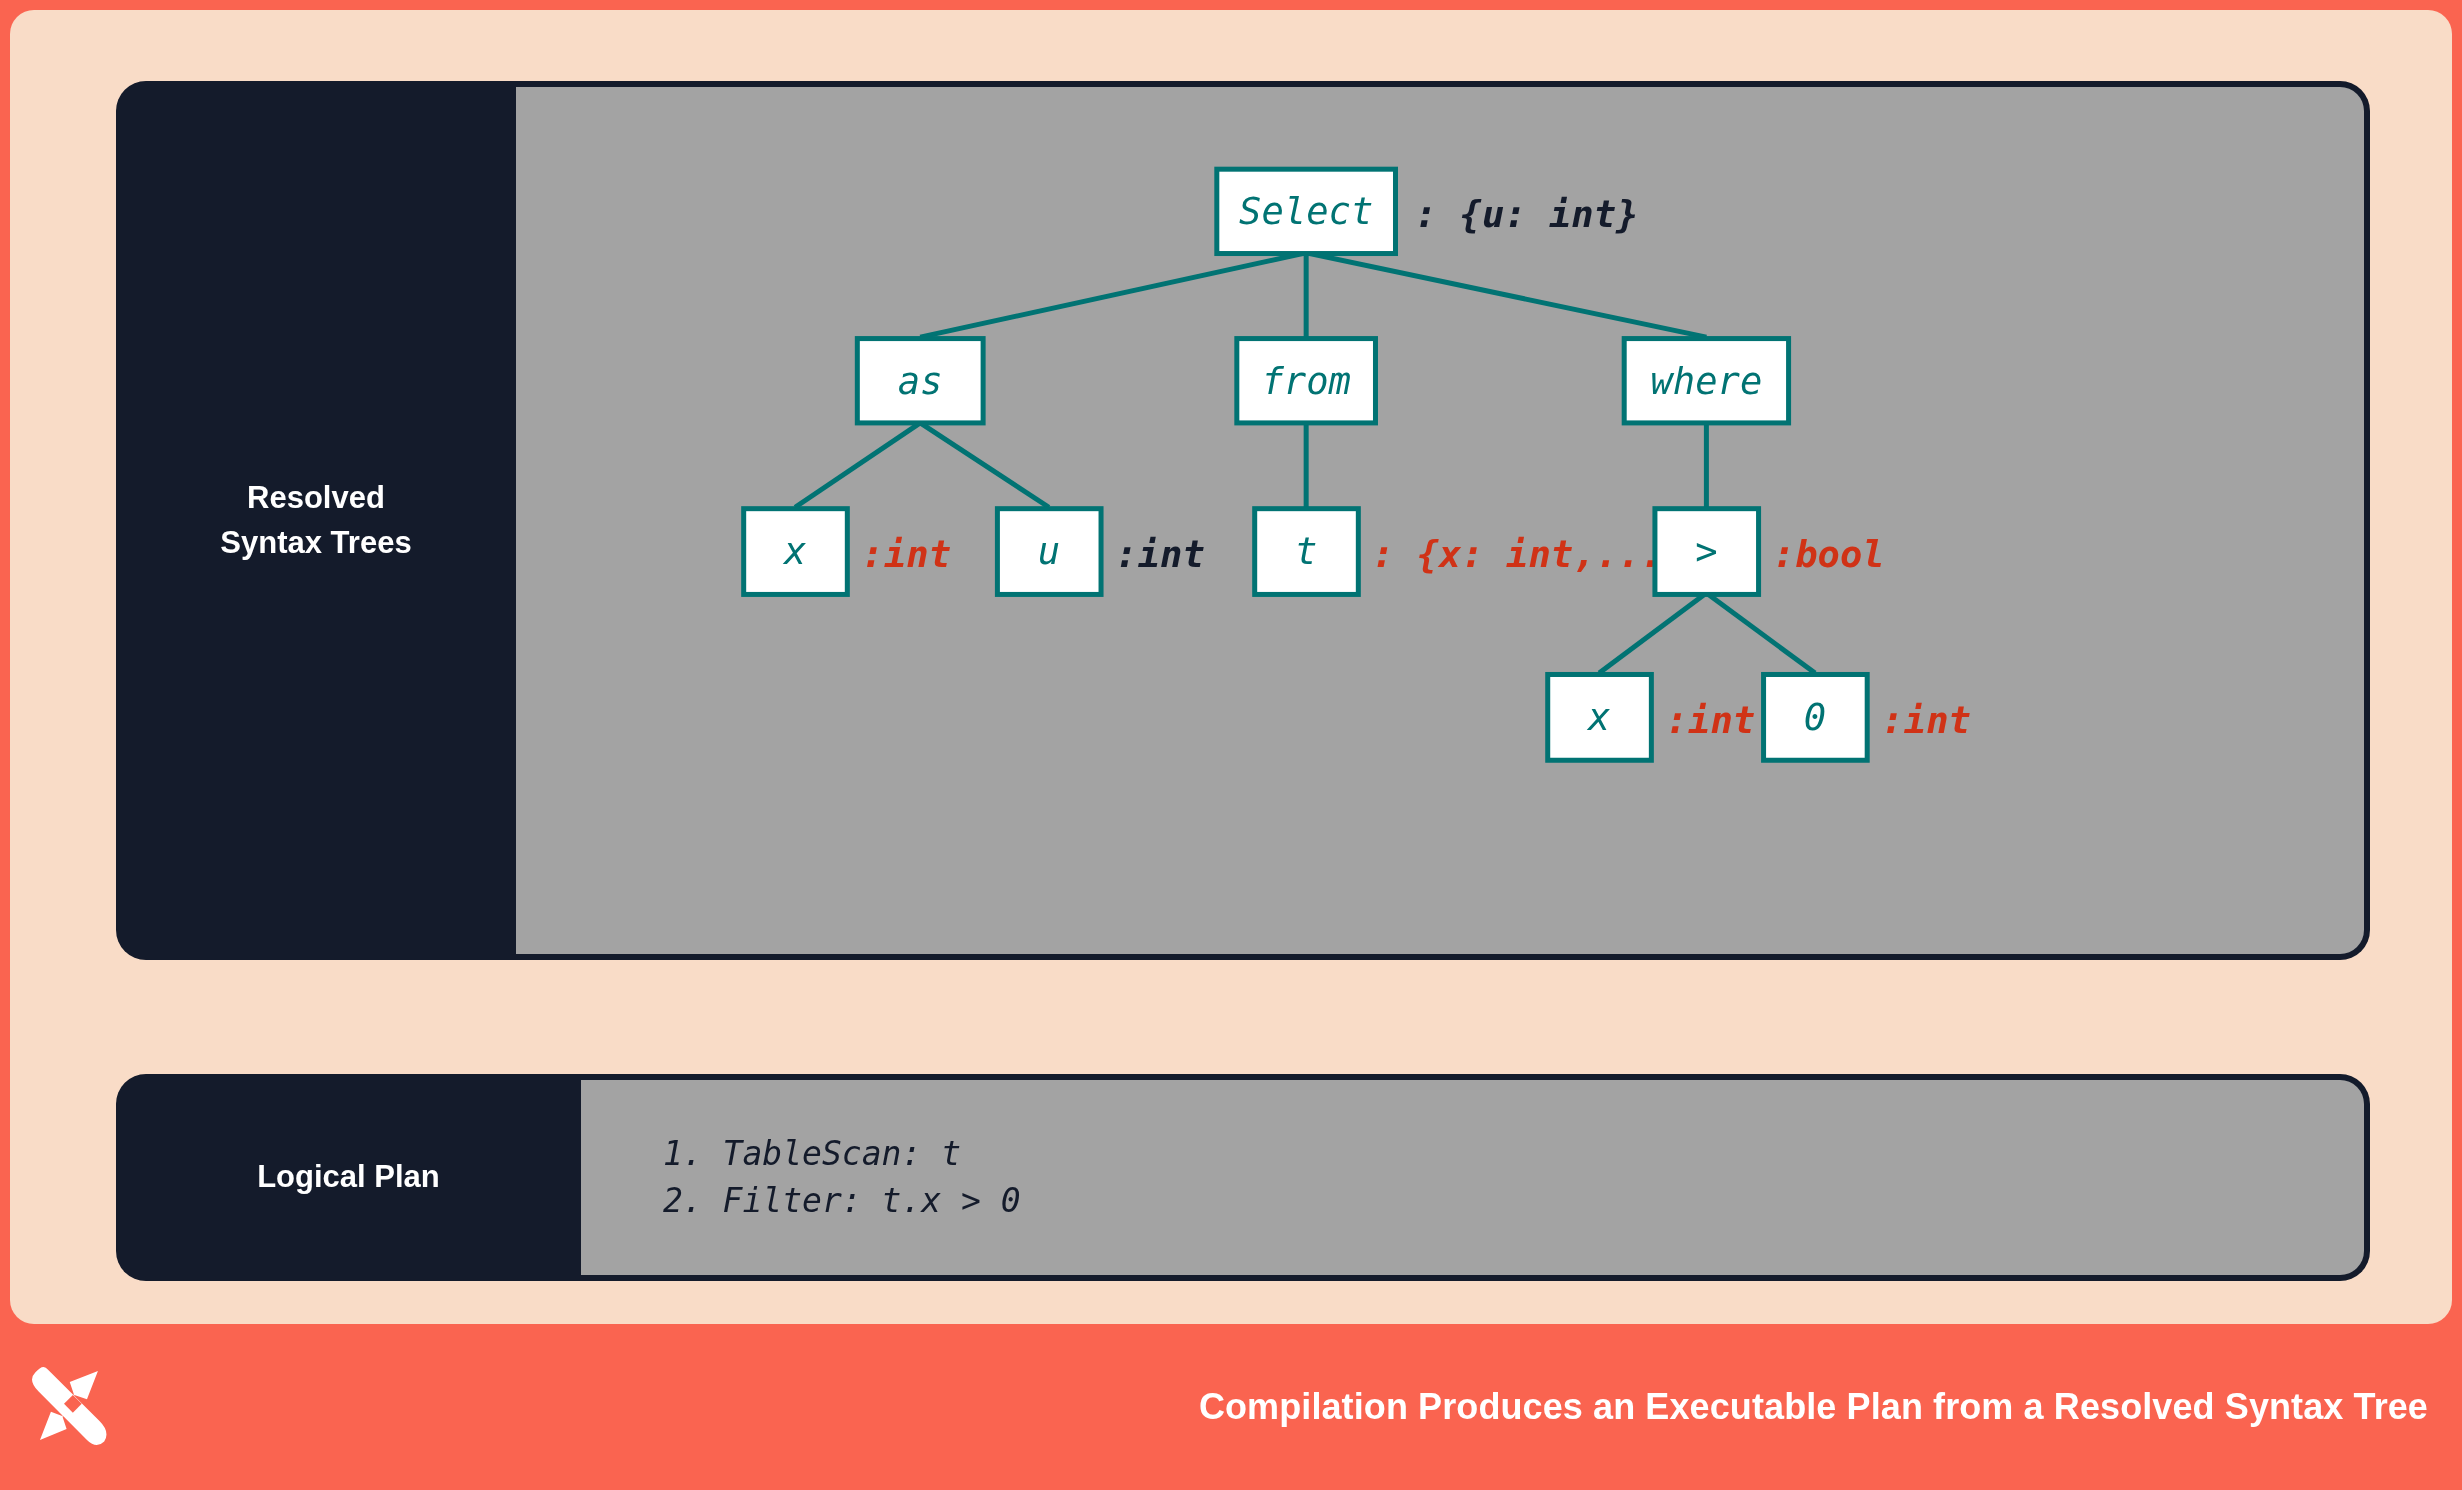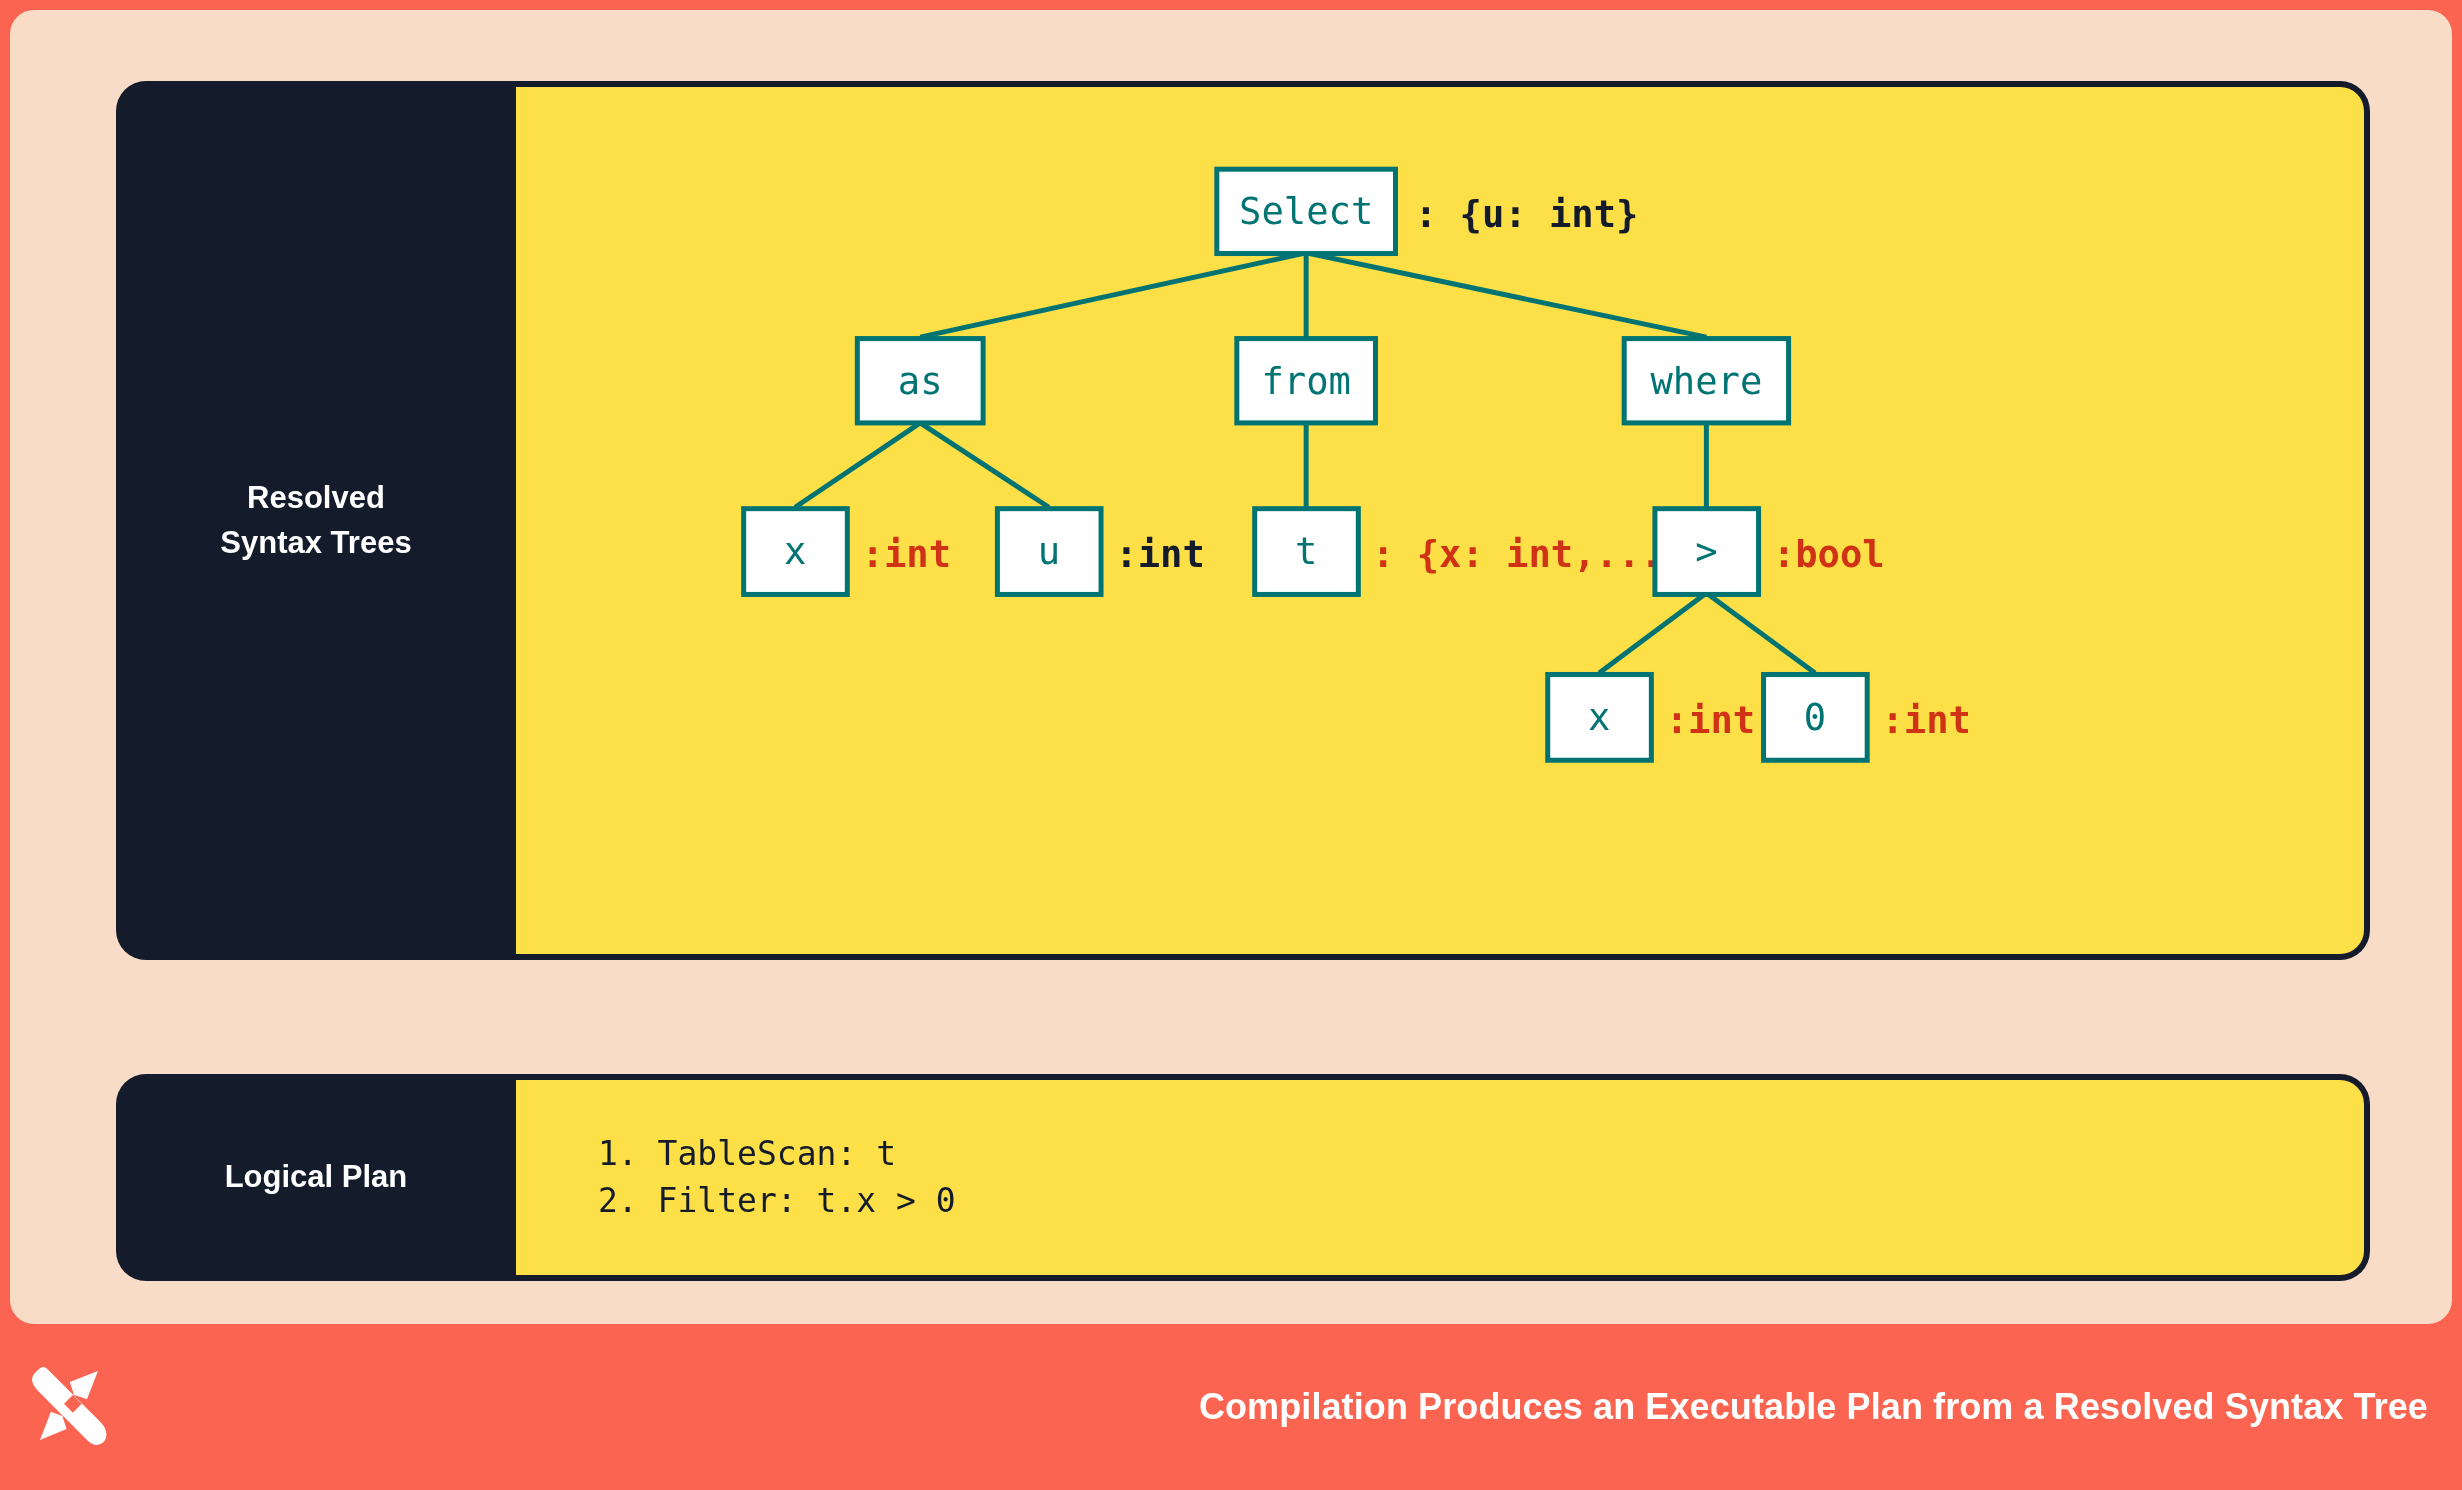--- a/index.html
+++ b/index.html
@@ -48,23 +48,24 @@
     align-items: center;
     justify-content: center;
     color: #FFFFFF;
     font-weight: bold;
     text-align: center;
     line-height: 1.45;
     box-sizing: border-box;
   }
   .panel-body {
     flex: 1 1 auto;
-    background: #fde047;
+    background: #a3a3a3;
     box-sizing: border-box;
     position: relative;
+    font-style: italic;
   }
 
   
   #tree-panel {
     left: 106px;
     top: 71px;
     width: 2254px;
     height: 879px;
   }
   #tree-panel .panel-label {
@@ -111,21 +112,21 @@
   }
 
   
   #plan-panel {
     left: 106px;
     top: 1064px;
     width: 2254px;
     height: 207px;
   }
   #plan-panel .panel-label {
-    width: 400px;
+    width: 465px;
     font-size: 31px;
   }
   #plan-panel .panel-body {
     margin: 6.4px 6.4px 6.4px 0;
     border-radius: 0 24px 24px 0;
     display: flex;
     flex-direction: column;
     justify-content: center;
     padding-left: 82px;
   }

